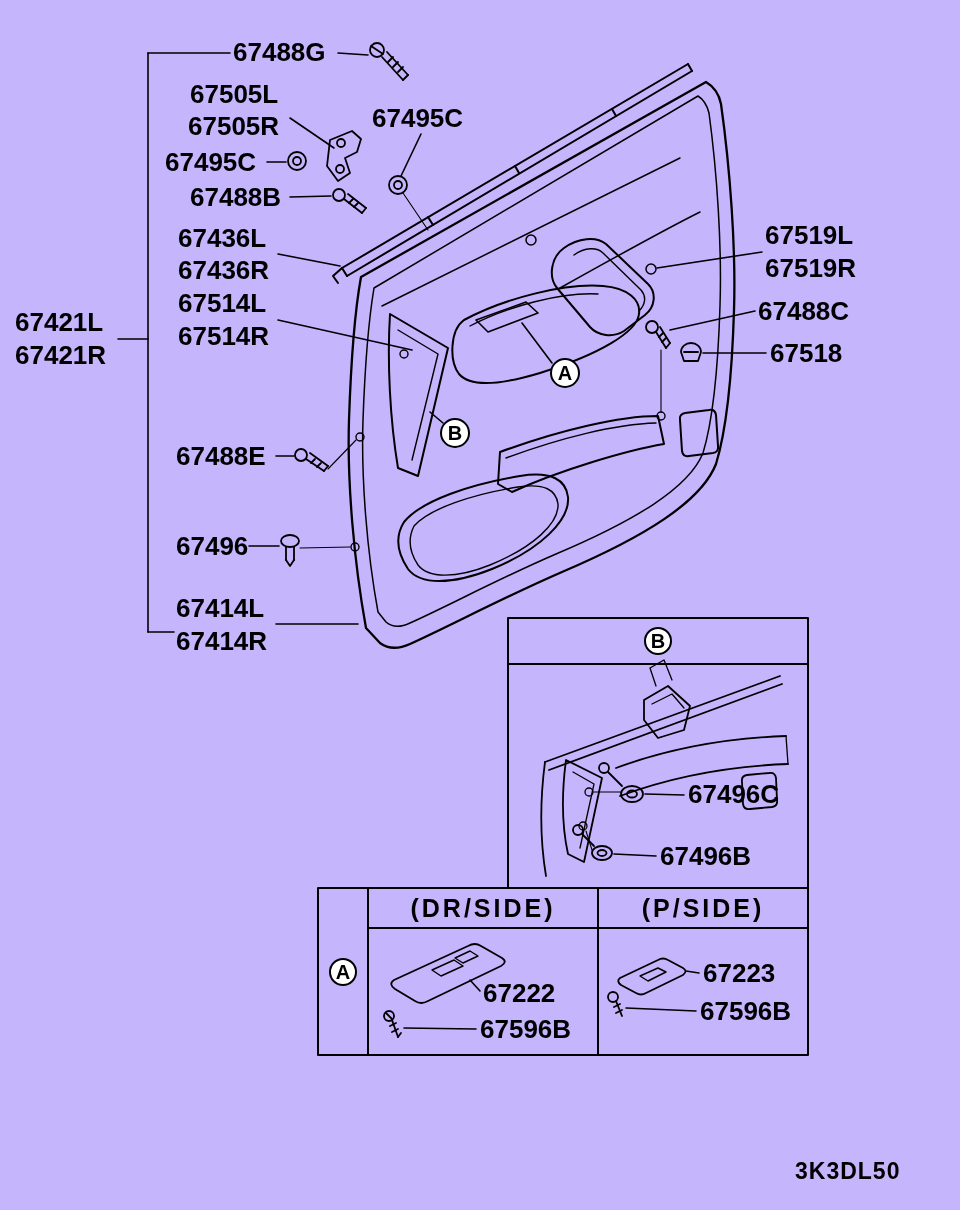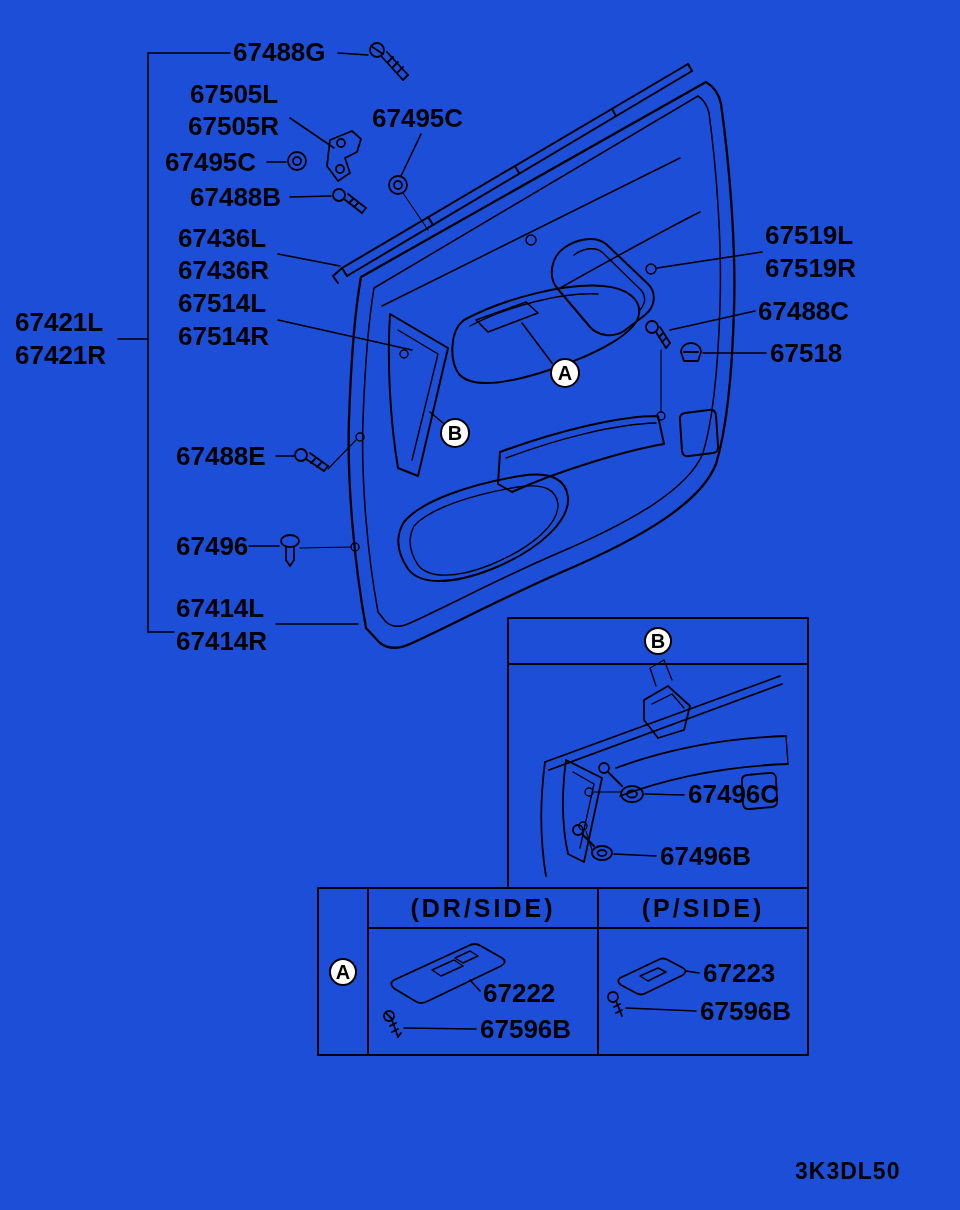--- a/index.html
+++ b/index.html
@@ -1,20 +1,20 @@
 <!DOCTYPE html>
 <html><head>
 <meta charset="utf-8">
 <style>
   html, body { margin: 0; padding: 0; background: #ffffff; }
   .page {
     position: relative;
     width: 960px;
     height: 1210px;
-    background: #1d4ed8;
+    background: #c4b5fd;
     font-family: "Liberation Sans", sans-serif;
     overflow: hidden;
   }
   svg { display: block; }
   svg text {
     font-family: "Liberation Sans", sans-serif;
     font-weight: bold;
     fill: #000000;
   }
   .lbl  { font-size: 26px; }

